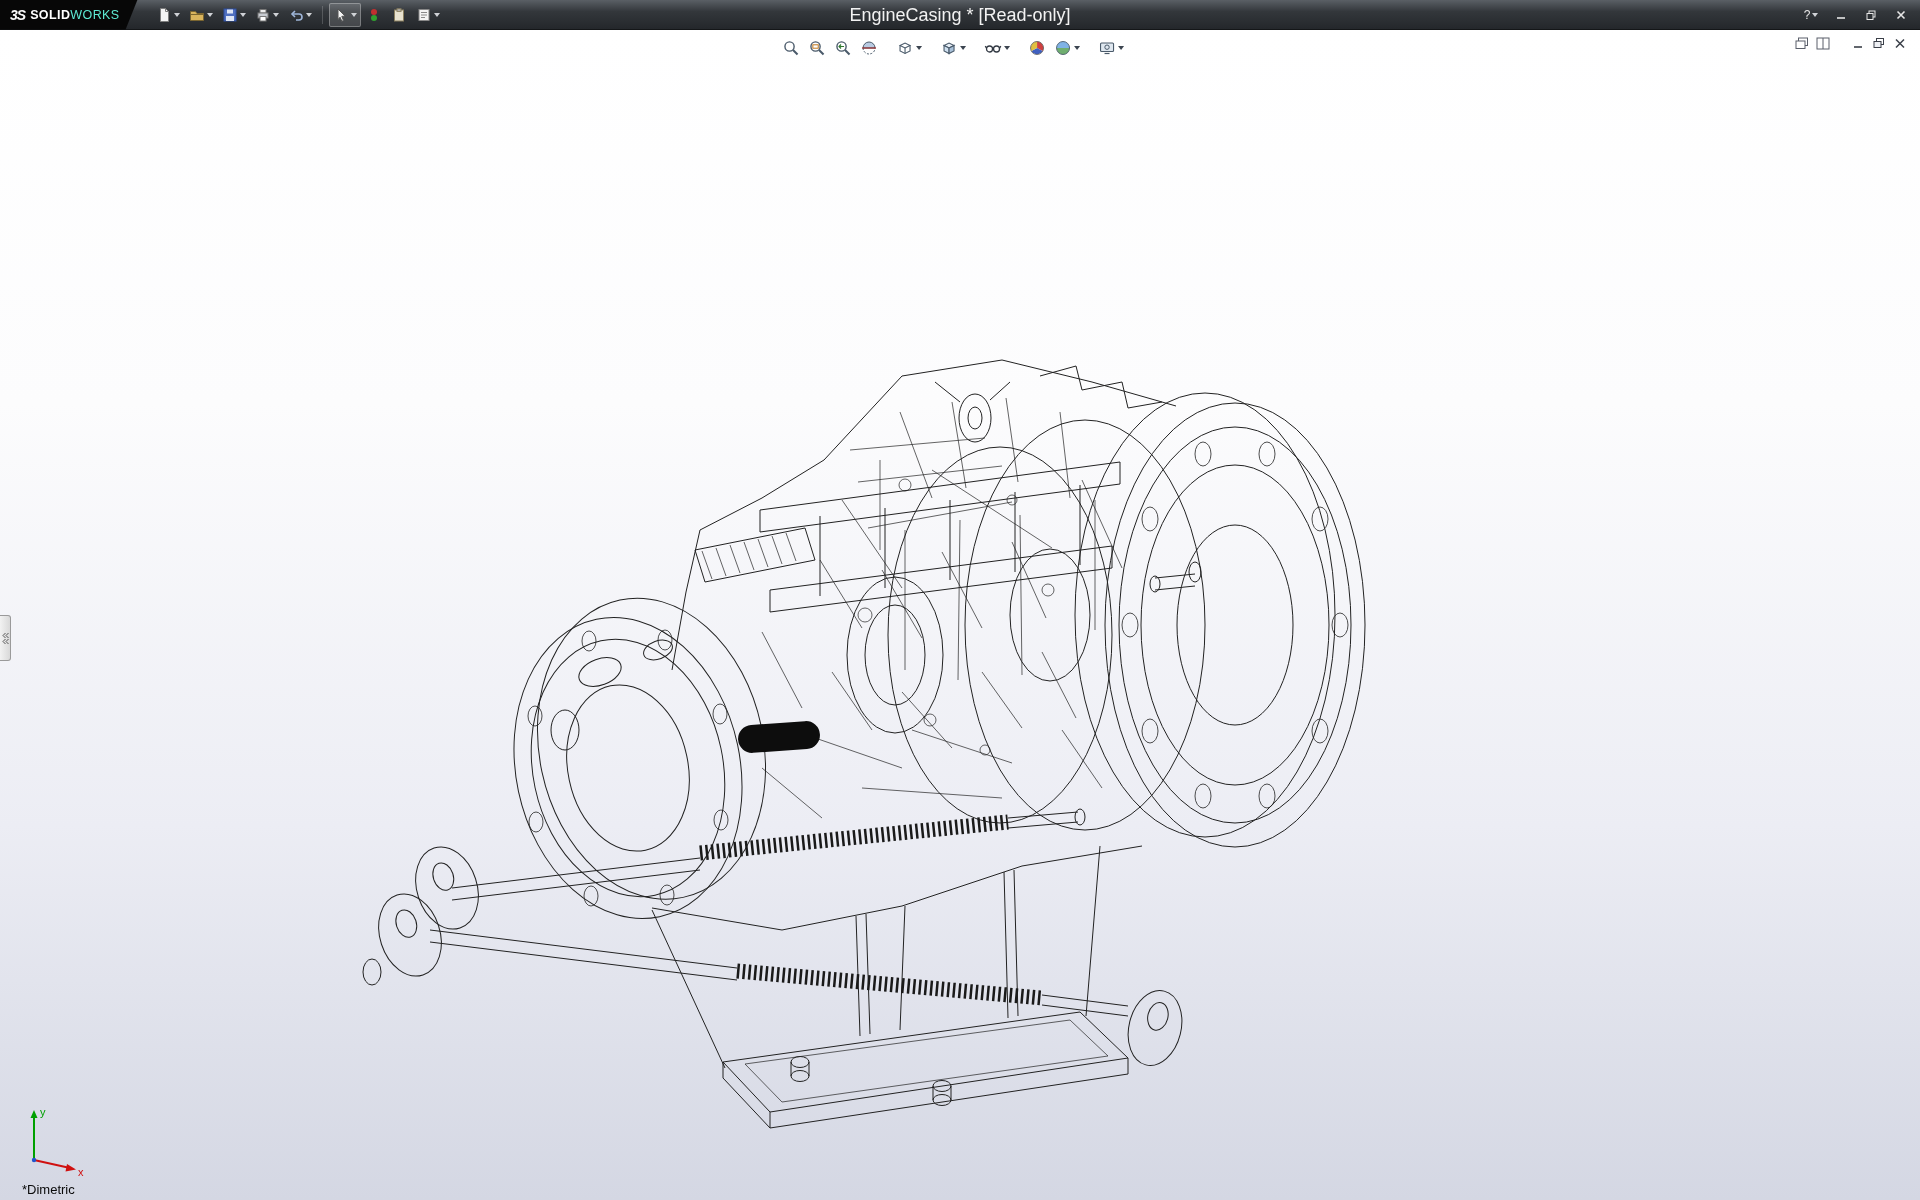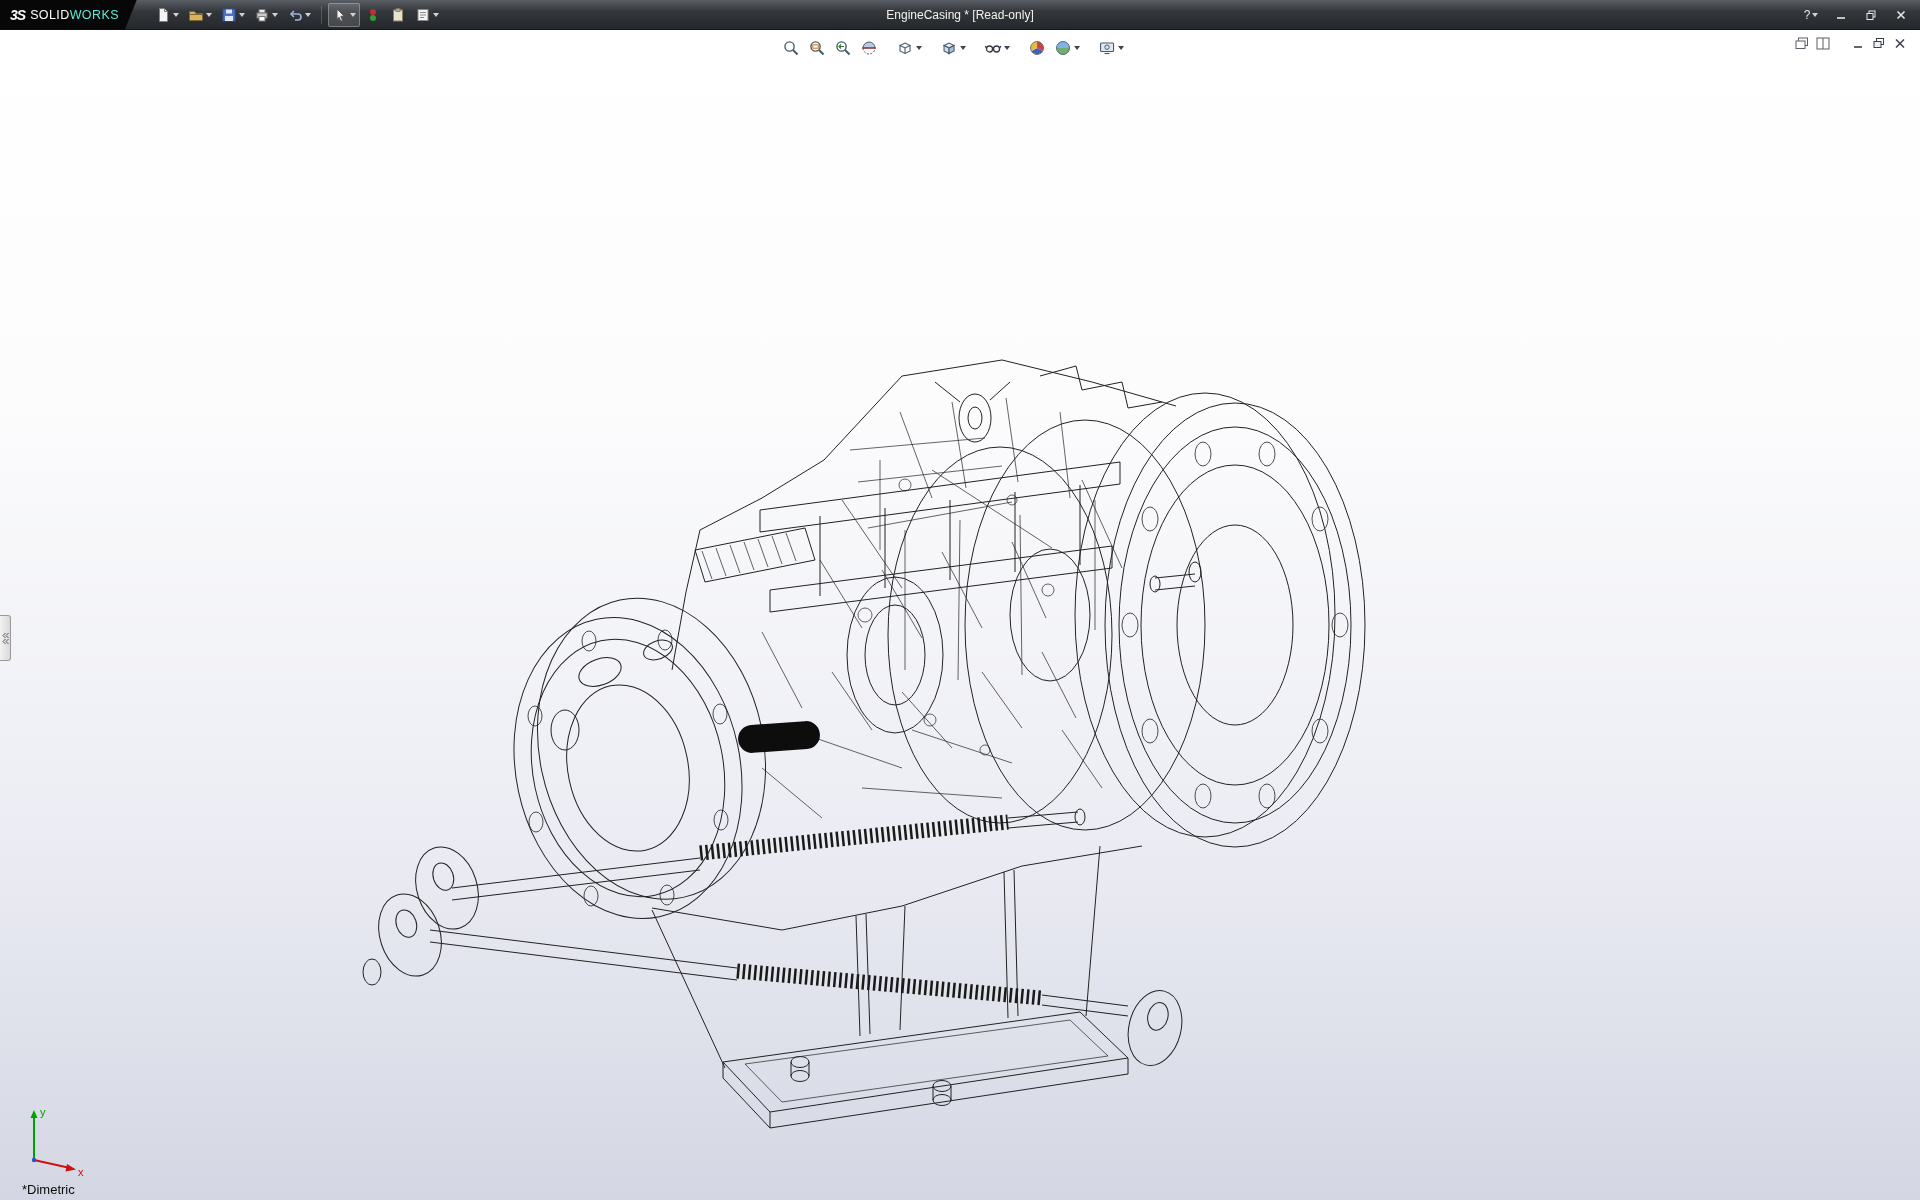--- a/index.html
+++ b/index.html
@@ -13,33 +13,33 @@
     background:linear-gradient(180deg,#5a5f65 0%,#33373b 40%,#24272b 100%);
     border-bottom:1px solid #141618;
     display:flex; align-items:center; color:#e8e8e8; font-size:12px;
   }
   .logo {
     height:30px; background:#070707; display:flex; align-items:center;
     padding:0 18px 0 10px; gap:5px;
     clip-path:polygon(0 0,100% 0,calc(100% - 12px) 100%,0 100%);
   }
   .logo-mark { font-style:italic; font-weight:bold; font-size:14px; color:#fafafa; letter-spacing:-1px; }
-  .logo-solid { font-weight:normal; font-size:12.5px; color:#ffffff; letter-spacing:.4px; }
+  .logo-solid { font-weight:bold; font-size:12.5px; color:#ffffff; letter-spacing:.4px; }
   .logo-works { font-weight:normal; font-size:12.5px; color:#5eead4; letter-spacing:.4px; }
 
   .tb-icons { display:flex; align-items:center; margin-left:14px; gap:1px; }
   .tb-btn { height:24px; display:flex; align-items:center; padding:0 3px; gap:2px; border-radius:2px; background:transparent; border:1px solid transparent; cursor:default; }
   .tb-btn.pressed { background:rgba(255,255,255,.14); border:1px solid rgba(255,255,255,.28); }
   .tb-sep { width:1px; height:18px; background:rgba(255,255,255,.18); margin:0 5px; }
   .dd { width:0; height:0; border-left:3.5px solid transparent; border-right:3.5px solid transparent; border-top:4px solid #cfd2d6; }
   .dd.dark { border-top-color:#3c4550; }
 
   .win-title {
     position:absolute; left:50%; transform:translateX(-50%);
-    line-height:30px; color:#f2f2f2; font-size:12px; white-space:nowrap;
+    line-height:30px; color:#f2f2f2; font-size:18px; white-space:nowrap;
   }
   .win-controls { position:absolute; right:6px; top:0; height:30px; display:flex; align-items:center; gap:4px; }
   .win-btn { width:26px; height:20px; display:flex; align-items:center; justify-content:center; gap:2px; border-radius:2px; color:#e6e6e6; font-size:12px; }
 
   
   .viewport {
     position:absolute; top:30px; left:0; right:0; bottom:0;
     background:linear-gradient(180deg,#ffffff 0%,#fcfcfd 32%,#ecedf4 68%,#d4d7e3 100%);
   }
   .wireframe-svg { position:absolute; inset:0; width:100%; height:100%; }

